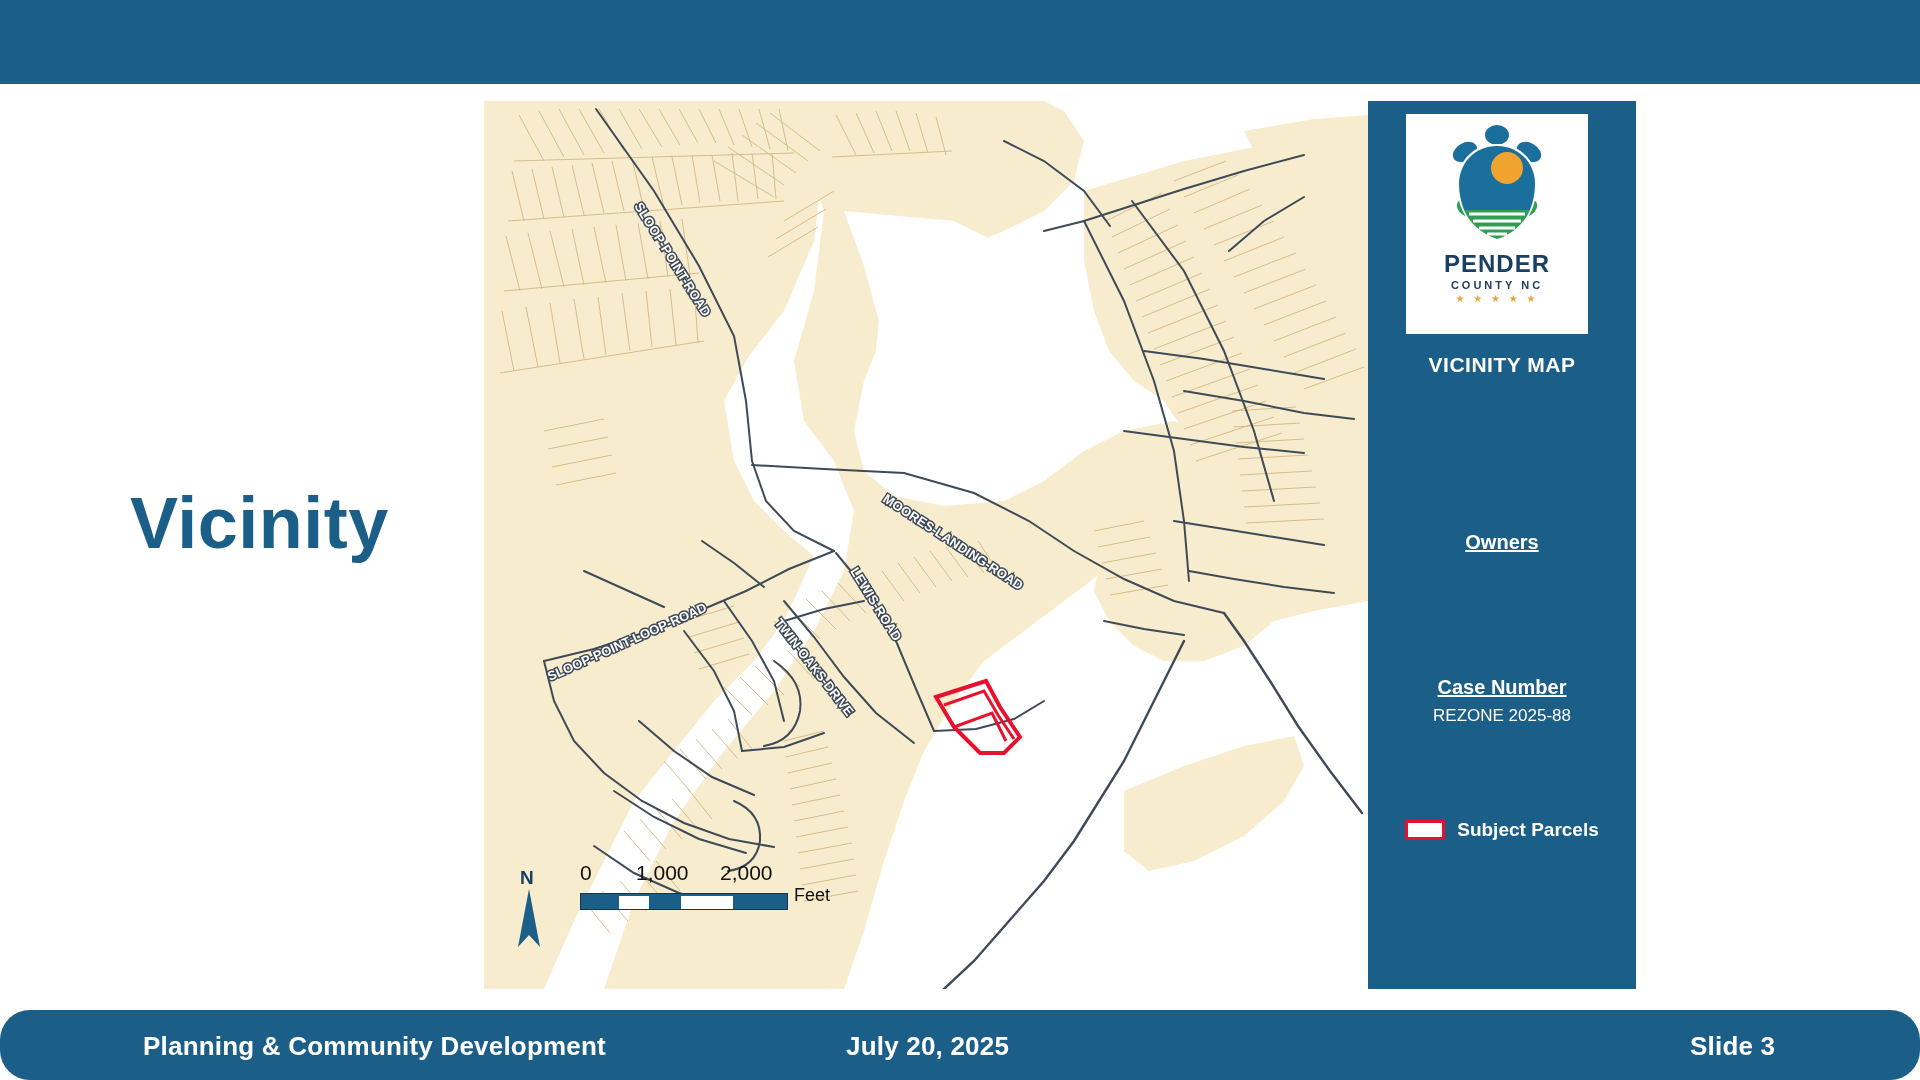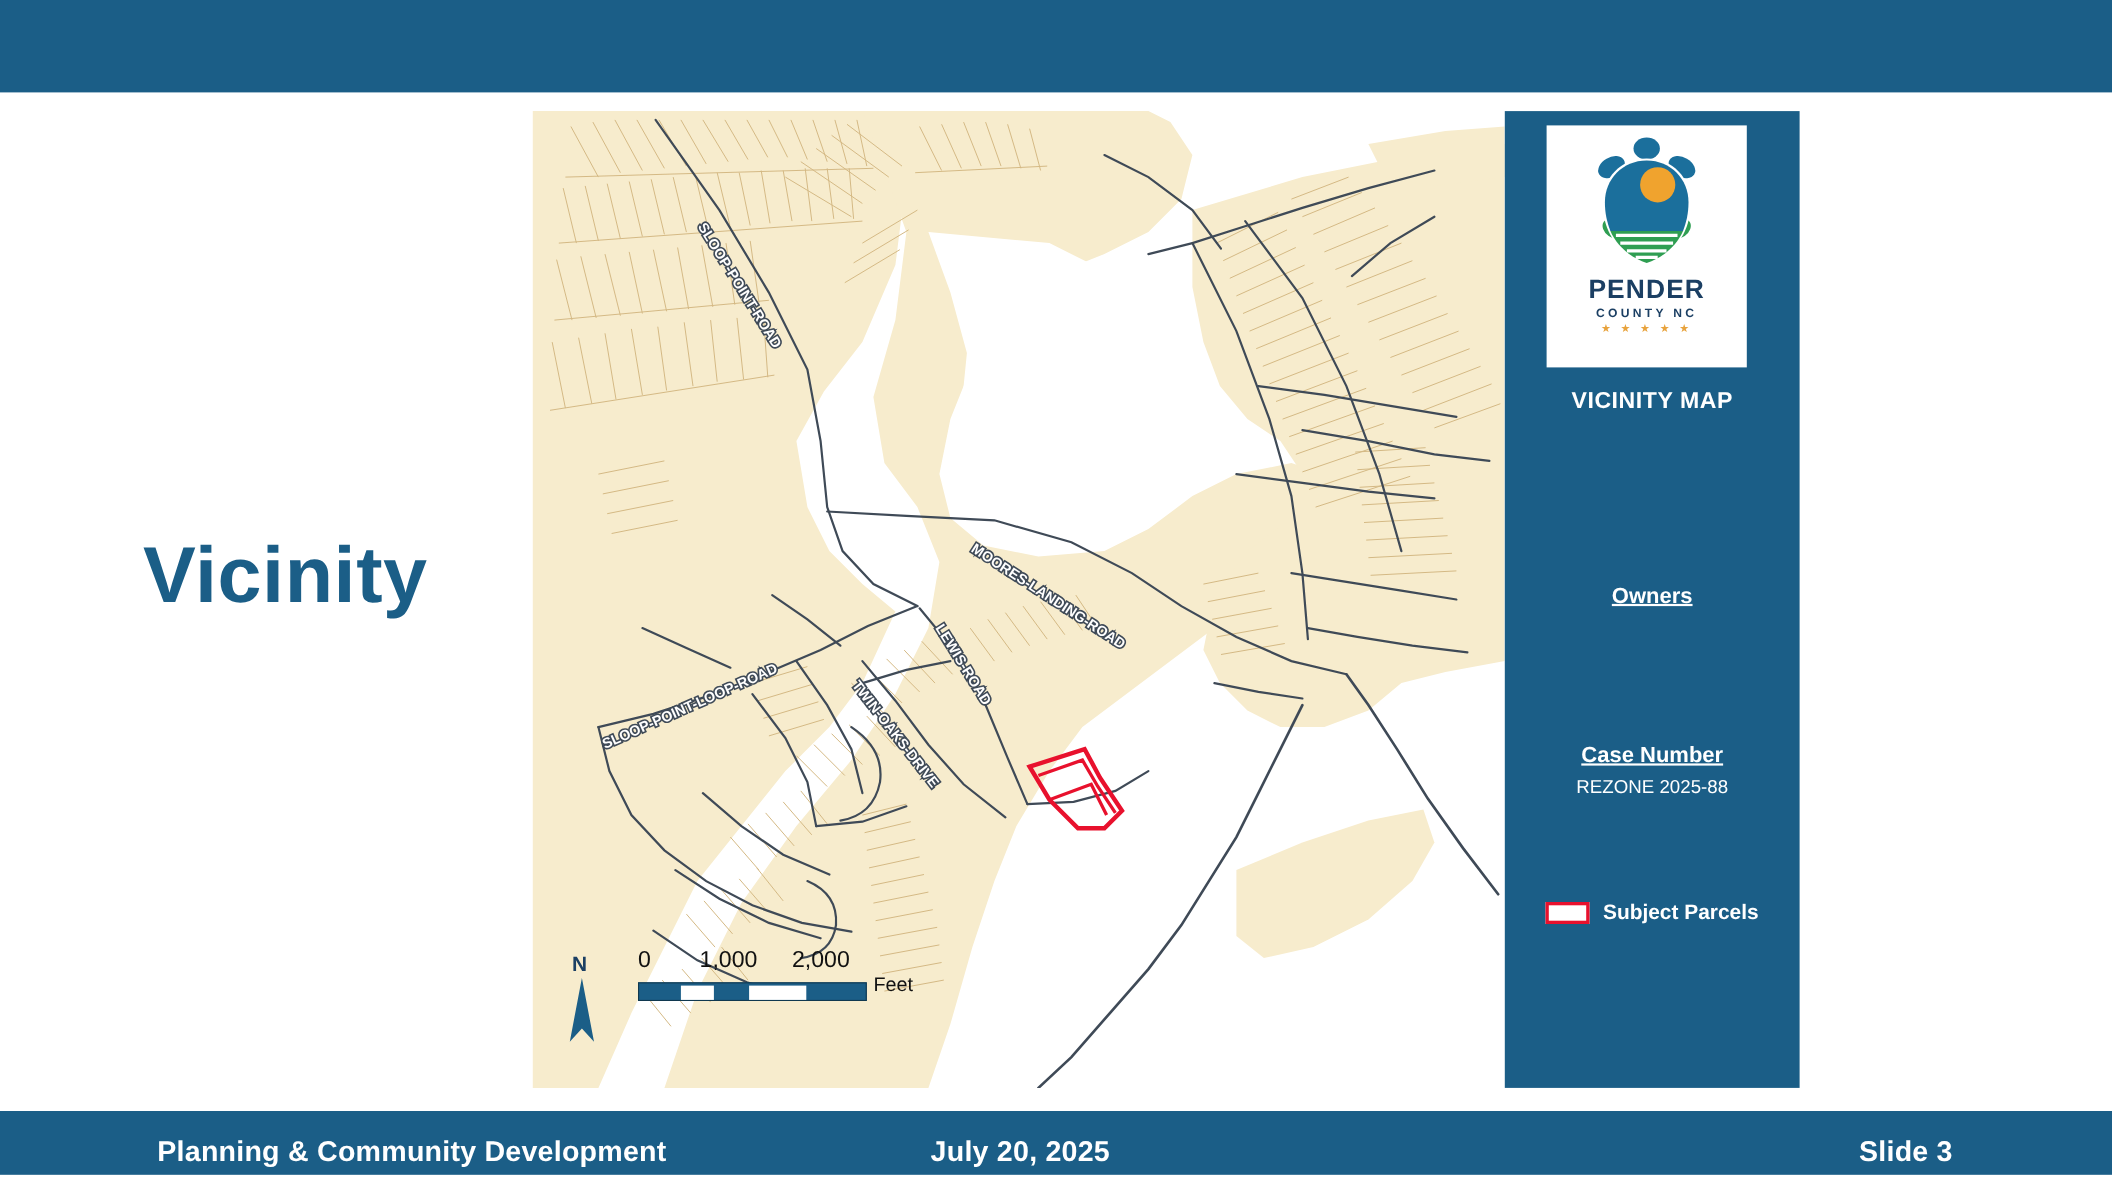--- a/index.html
+++ b/index.html
@@ -21,22 +21,23 @@
     position: absolute;
     left: 0; top: 0;
     width: 1920px;
     height: 84px;
     background: #1b5e87;
   }
   .bottom-bar {
     position: absolute;
     left: 0; top: 1010px;
     width: 1920px;
-    height: 58px;
+    height: 70px;
     background: #1b5e87;
+    border-radius: 30px;
   }
   .bottom-bar .footer-text {
     position: absolute;
     top: 21px;
     font-size: 26px;
     font-weight: bold;
     color: #ffffff;
     letter-spacing: 0.2px;
   }
   .footer-left  { left: 143px; }

